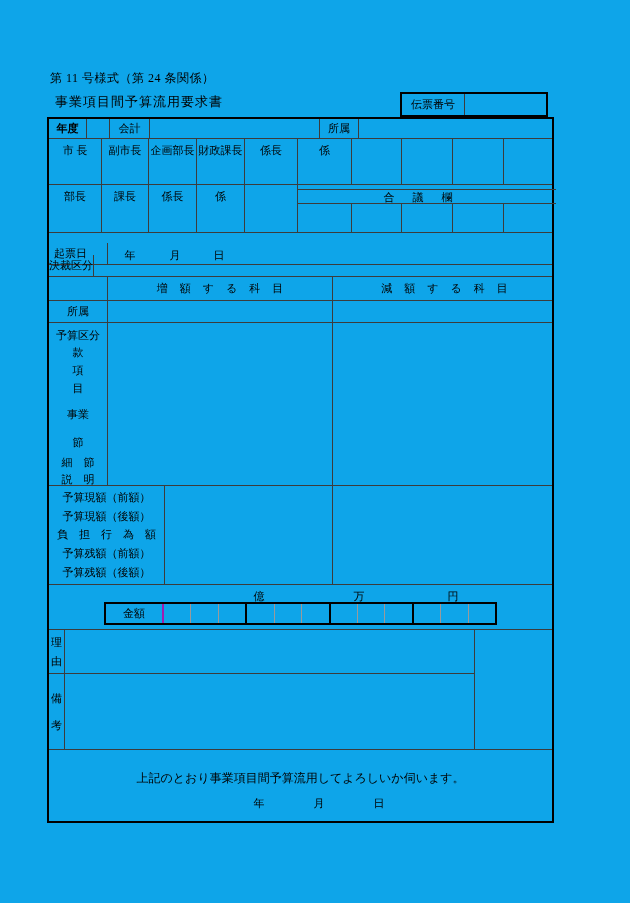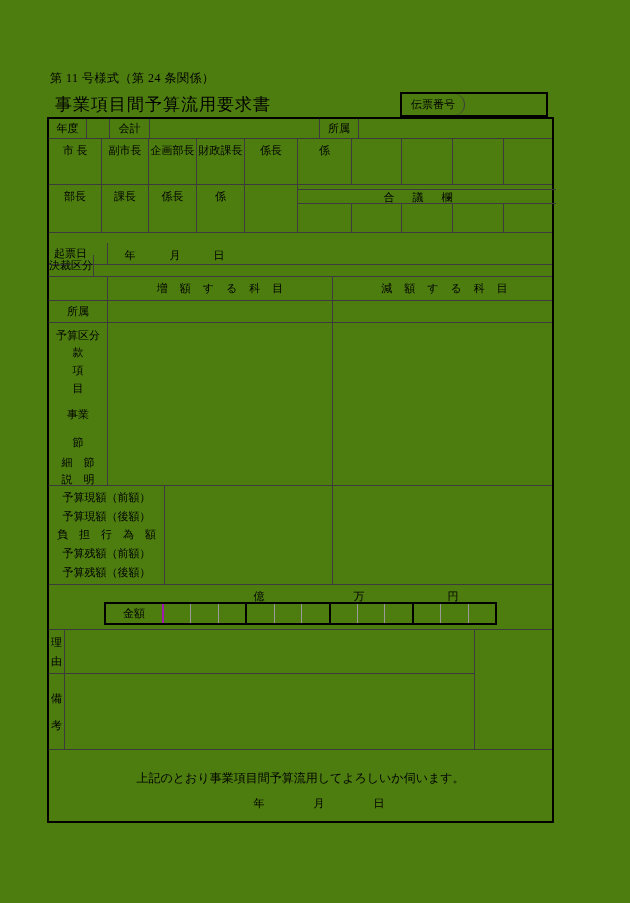--- a/index.html
+++ b/index.html
@@ -1,23 +1,23 @@
 <!DOCTYPE html>
 <html><head>
 <meta charset="utf-8">
 <style>
   html,body{margin:0;padding:0;background:#fff;}
   *{box-sizing:border-box;}
-  .page{position:relative;width:630px;height:903px;background:#4d7c0f;
+  .page{position:relative;width:630px;height:903px;background:#0ea5e9;
         font-family:"Liberation Serif","DejaVu Serif",serif;color:#000;font-size:11px;}
   .abs{position:absolute;}
   .note{position:absolute;left:50px;top:70px;font-size:12px;letter-spacing:.5px;}
-  .title{position:absolute;left:55px;top:93px;font-size:17px;letter-spacing:1px;font-family:Liberation Serif, serif;}
+  .title{position:absolute;left:55px;top:93px;font-size:13px;letter-spacing:1px;font-family:Liberation Serif, serif;}
   .slipbox{position:absolute;left:400px;top:92px;width:148px;height:25px;border:2px solid #000;display:flex;}
-  .slipbox .lab{width:63px;border-right:1px solid #3c3c3c;display:flex;align-items:center;justify-content:center;border-radius:10px;}
+  .slipbox .lab{width:63px;border-right:1px solid #3c3c3c;display:flex;align-items:center;justify-content:center;}
   .slipbox .val{flex:1;}
   .tbl{position:absolute;left:47px;top:117px;width:507px;height:706px;border:2px solid #000;}
   .r{position:absolute;left:0;right:0;border-bottom:1px solid #3c3c3c;}
   .c{position:absolute;top:0;bottom:0;border-right:1px solid #3c3c3c;display:flex;align-items:center;justify-content:center;overflow:hidden;}
   .noline{border-right:none;}
   .ct{align-items:flex-start;padding-top:4px;}
   .sp-head{letter-spacing:12px;text-indent:12px;}
   .sp-kigi{letter-spacing:18px;text-indent:18px;}
   .spread{justify-content:space-between;padding:0 5px;}
   .bcl{position:absolute;left:0;width:100%;text-align:center;height:13px;line-height:13px;}
@@ -42,21 +42,21 @@
   <div class="title">事業項目間予算流用要求書</div>
 
   <div class="slipbox">
     <div class="lab">伝票番号</div>
     <div class="val"></div>
   </div>
 
   <div class="tbl">
 
     <div class="r" style="top:0;height:20px;">
-      <div class="c" style="left:0;width:38px;">年度</div>
+      <div class="c" style="left:0;width:38px;font-weight:bold;">年度</div>
       <div class="c" style="left:38px;width:23px;"></div>
       <div class="c" style="left:61px;width:40px;">会計</div>
       <div class="c" style="left:101px;width:170px;"></div>
       <div class="c" style="left:271px;width:39px;">所属</div>
       <div class="c noline" style="left:310px;width:197px;"></div>
     </div>
 
     <div class="r" style="top:20px;height:46px;">
       <div class="c ct" style="left:0;width:53px;">市 長</div>
       <div class="c ct" style="left:53px;width:47px;">副市長</div>

